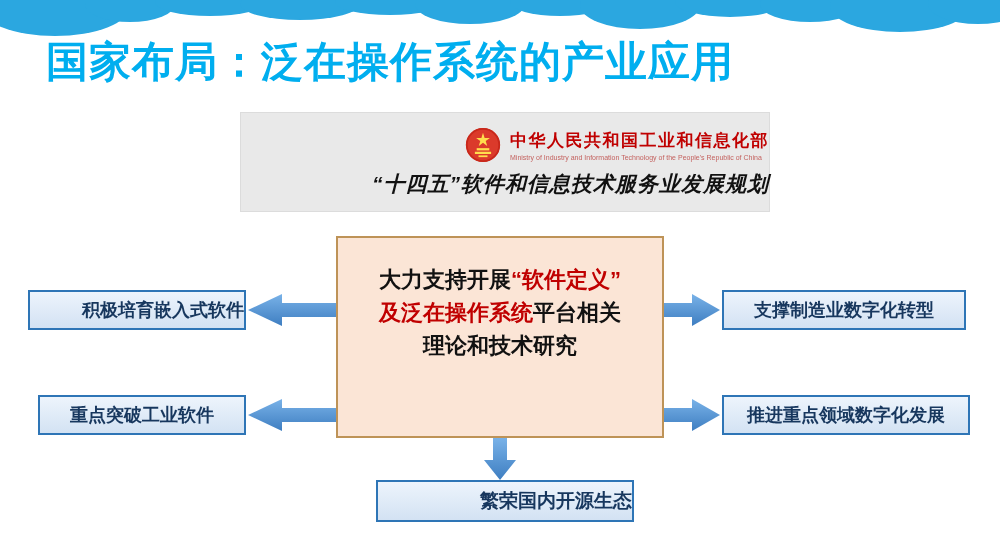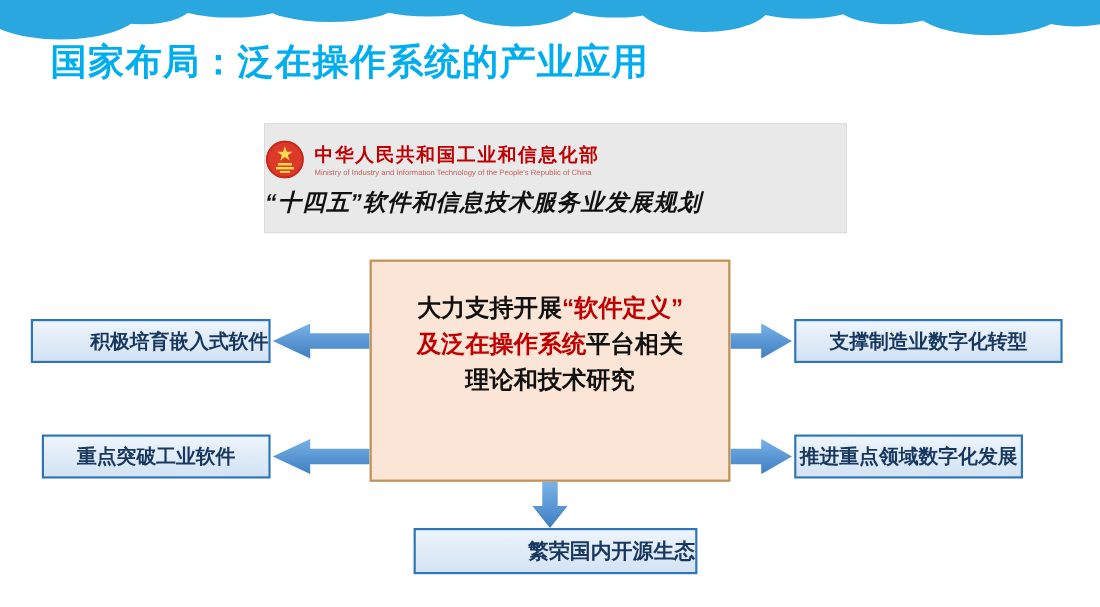--- a/index.html
+++ b/index.html
@@ -4,27 +4,27 @@
 <style>
   html, body { margin: 0; padding: 0; background: #fff; }
   .slide {
     position: relative; width: 1000px; height: 552px;
     background: #ffffff; overflow: hidden;
     font-family: "Liberation Sans", "DejaVu Sans", sans-serif;
   }
   .clouds { position: absolute; top: 0; left: 0; display: block; }
   .title {
     position: absolute; left: 46px; top: 34px; margin: 0;
-    font-size: 33px; font-weight: bold; color: #00AEEF; letter-spacing: 1px;
+    font-size: 42px; font-weight: bold; color: #00AEEF; letter-spacing: 1px;
     white-space: nowrap;
   }
   .ministry-box {
     position: absolute; left: 240px; top: 112px; width: 530px; height: 100px;
     background: #E9E9E9; border: 1px solid #DCDCDC; box-sizing: border-box;
-    display: flex; flex-direction: column; align-items: flex-start; justify-content: center;
+    display: flex; flex-direction: column; align-items: flex-end; justify-content: center;
     gap: 7px;
   }
   .ministry-row { display: flex; align-items: center; gap: 9px; }
   .ministry-names { display: flex; flex-direction: column; }
   .ministry-cn { font-size: 17px; font-weight: bold; color: #C00000; letter-spacing: 1.5px; white-space: nowrap; }
   .ministry-en { font-size: 7px; color: #C4625F; margin-top: 2px; white-space: nowrap; }
   .plan-title { font-size: 21px; font-weight: bold; color: #111; letter-spacing: 1px; white-space: nowrap; font-style: italic; }
   .center-box {
     position: absolute; left: 336px; top: 236px; width: 328px; height: 202px;
     box-sizing: border-box; border: 2px solid #BE9357; background: #FBE5D6;
@@ -113,21 +113,21 @@
   <div class="side-box" style="left:28px; top:290px; width:218px;justify-content:flex-end;">
     <span>积极培育嵌入式软件</span>
   </div>
   <div class="side-box" style="left:38px; top:395px; width:208px;">
     <span>重点突破工业软件</span>
   </div>
 
   <div class="side-box" style="left:722px; top:290px; width:244px;">
     <span>支撑制造业数字化转型</span>
   </div>
-  <div class="side-box" style="left:722px; top:395px; width:208px;">
+  <div class="side-box" style="left:722px; top:395px; width:248px;">
     <span>推进重点领域数字化发展</span>
   </div>
 
   <div class="side-box bottom-box" style="left:376px; top:480px; width:258px;justify-content:flex-end;">
     <span>繁荣国内开源生态</span>
   </div>
 
   <svg class="arrow" style="left:246px; top:292px;" width="90" height="36" viewBox="0 0 90 36">
     <polygon points="90,11 36,11 36,2 2,18 36,34 36,25 90,25" fill="url(#arrowGrad)"></polygon>
   </svg>

